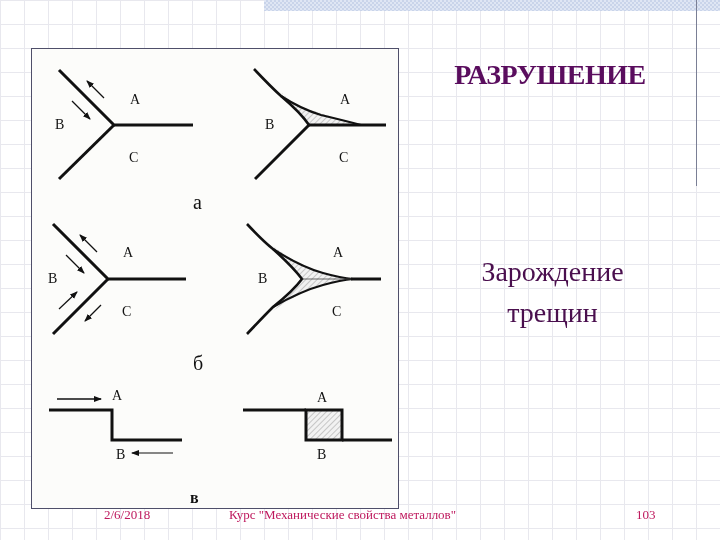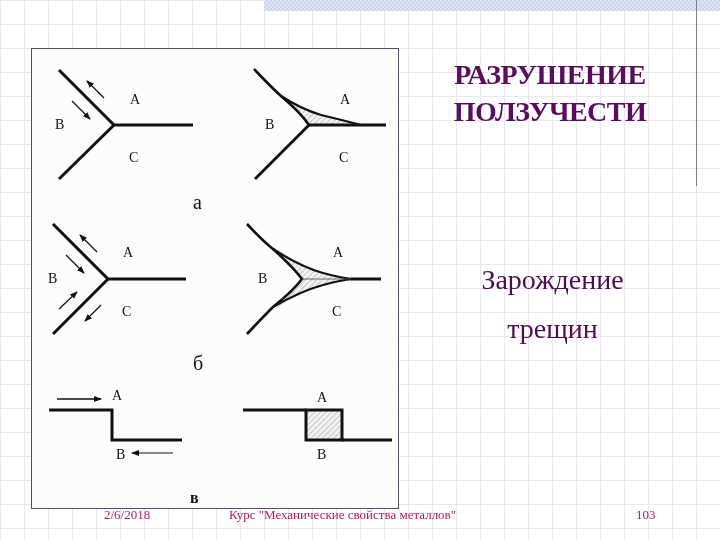--- a/index.html
+++ b/index.html
@@ -36,21 +36,21 @@
     text-align: center; color: #5a0d5e;
     font-family: "Liberation Serif", serif; font-weight: bold;
     font-size: 28px; line-height: 37px; letter-spacing: -0.5px;
   }
   .title span { display: block; }
   .subtitle {
     position: absolute; left: 410px; top: 251px; width: 285px;
     text-align: center; color: #4a0f4e;
     font-family: "Liberation Serif", serif; font-size: 28px; line-height: 41px;
   }
-  .subtitle span { display: block; margin-top: 8px; }
+  .subtitle span { display: block; }
   .footer { position: absolute; top: 507px; font-family: "Liberation Serif", serif; font-size: 13px; color: #be185d; }
   .footer-date { left: 104px; }
   .footer-course { left: 229px; }
   .footer-page { left: 636px; }
   .diagram-label { font-family: "Liberation Serif", serif; fill: #111; }
 </style>
 </head>
 <body>
 
 <div class="top-band"></div>
@@ -132,21 +132,20 @@
       <text class="diagram-label" x="316" y="401" font-size="14">A</text>
       <text class="diagram-label" x="316" y="458" font-size="14">B</text>
     </g>
 
     <text class="diagram-label" x="189" y="502" font-size="16" font-weight="bold">в</text>
   </svg>
 </div>
 
 <div class="title">
   <span>РАЗРУШЕНИЕ</span>
-  <span>ПОЛЗУЧЕСТИ</span>
 </div>
 
 <div class="subtitle">
   <span>Зарождение</span>
   <span>трещин</span>
 </div>
 
 <div class="footer footer-date">2/6/2018</div>
 <div class="footer footer-course">Курс "Механические свойства металлов"</div>
 <div class="footer footer-page">103</div>

